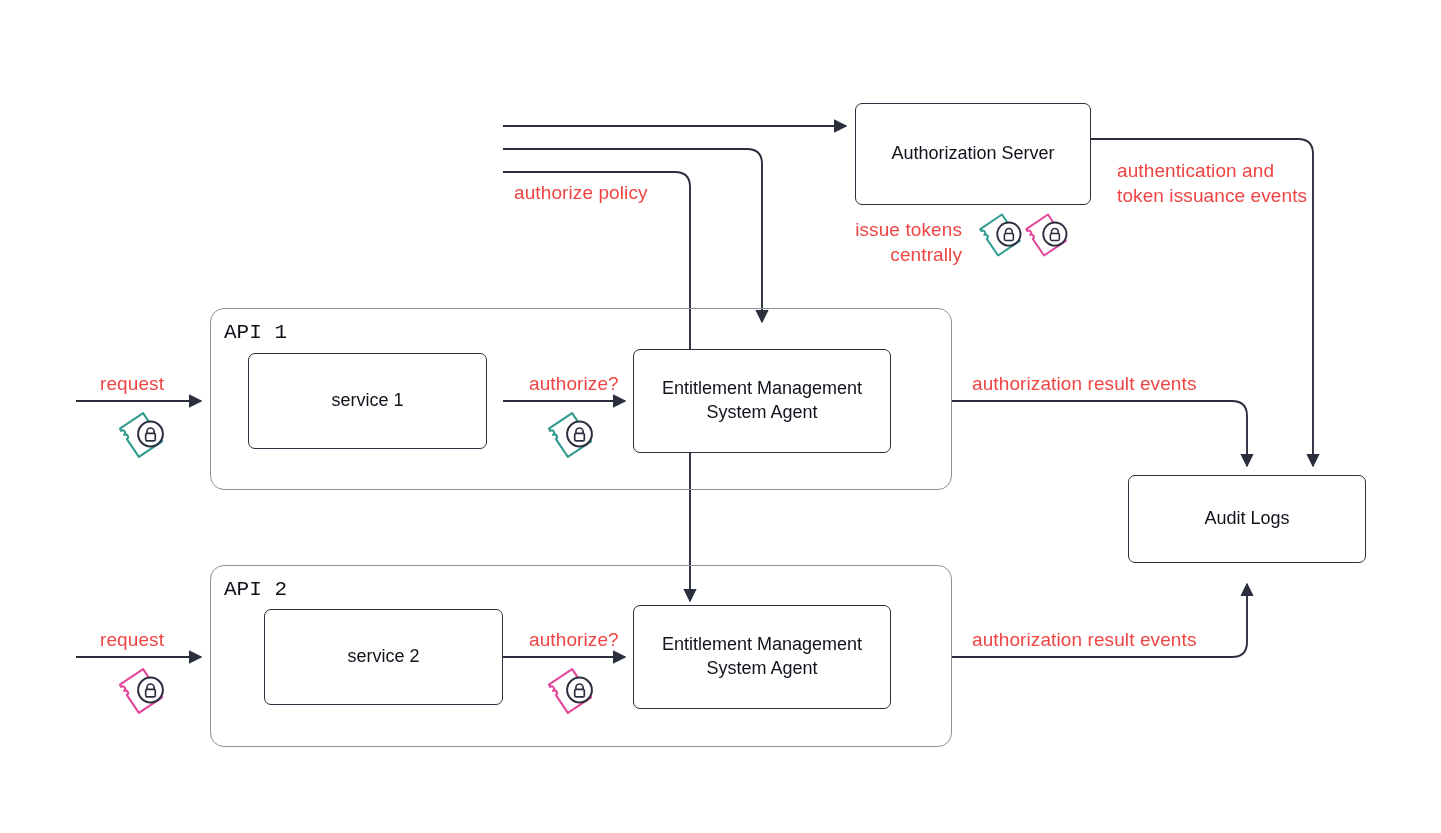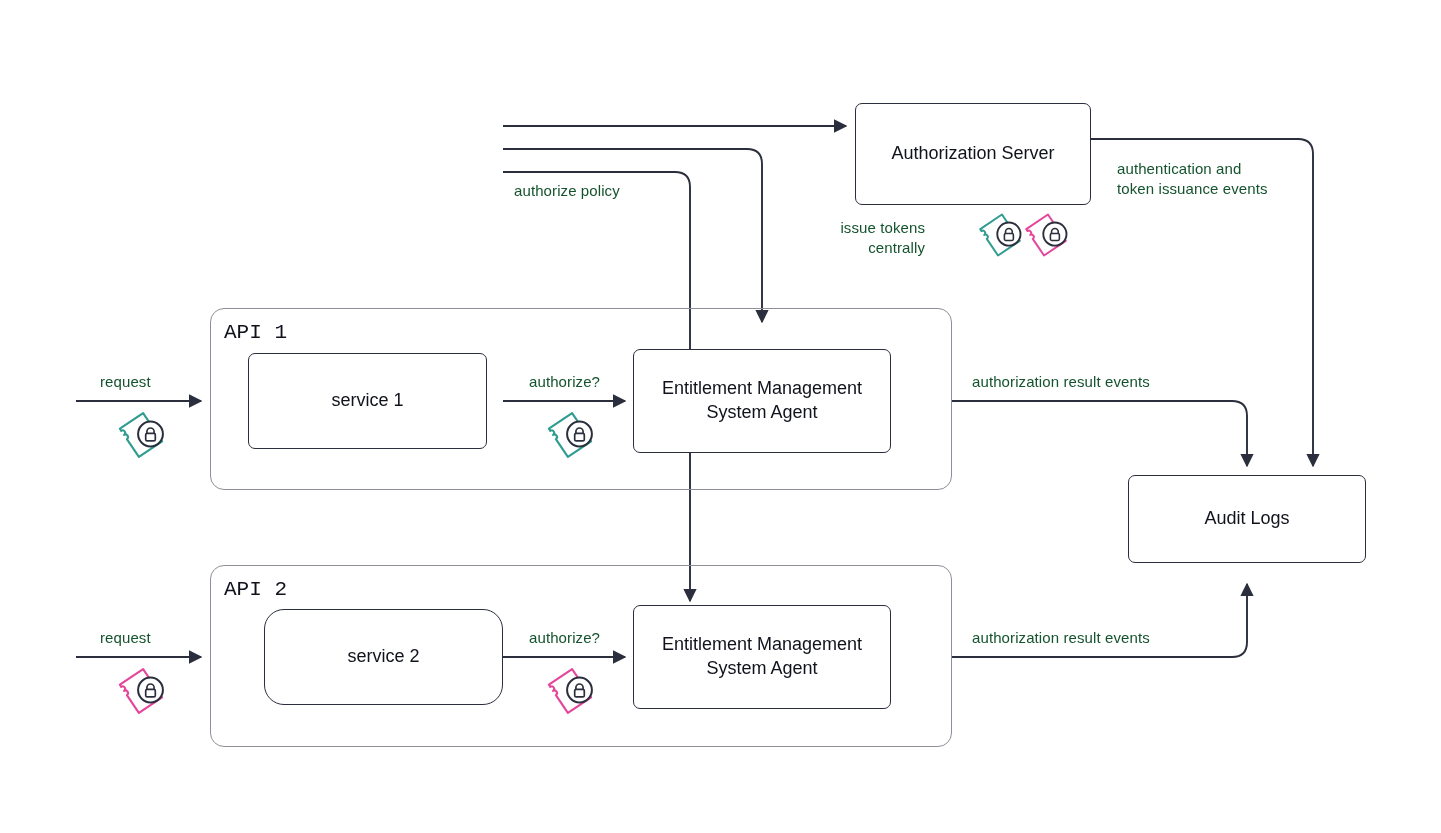--- a/index.html
+++ b/index.html
@@ -54,22 +54,22 @@
   }
   .group-title {
     position: absolute;
     font-size: 21px;
     color: #10131c;
     white-space: nowrap;
     font-family: Liberation Mono, monospace;
   }
   .edge-label {
     position: absolute;
-    font-size: 15px;
-    color: #14532d;
+    font-size: 19px;
+    color: #ef4444;
     line-height: 1.3;
     white-space: pre-line;
     letter-spacing: 0.1px;
   }
   .edge-label.right {
     text-align: right;
   }
   .token {
     position: absolute;
     width: 62px;
@@ -129,35 +129,35 @@
 
   <div class="node fs18" style="left:248px; top:353px; width:239px; height:96px;">
     <span class="node-label">service 1</span>
   </div>
 
   <div class="node fs18" style="left:633px; top:349px; width:258px; height:104px;">
     <span class="node-label">Entitlement Management
 System Agent</span>
   </div>
 
-  <div class="node fs18" style="left:264px; top:609px; width:239px; height:96px;border-radius:20px;">
+  <div class="node fs18" style="left:264px; top:609px; width:239px; height:96px;">
     <span class="node-label">service 2</span>
   </div>
 
   <div class="node fs18" style="left:633px; top:605px; width:258px; height:104px;">
     <span class="node-label">Entitlement Management
 System Agent</span>
   </div>
 
   <div class="edge-label" style="left:514px; top:181px;">authorize policy</div>
 
   <div class="edge-label" style="left:1117px; top:159px;">authentication and
 token issuance events</div>
 
-  <div class="edge-label right" style="left:810px; top:218px; width:115px;text-align:right;">issue tokens
+  <div class="edge-label right" style="left:847px; top:218px; width:115px;text-align:right;">issue tokens
 centrally</div>
 
   <div class="edge-label" style="left:100px; top:372px;">request</div>
 
   <div class="edge-label" style="left:100px; top:628px;">request</div>
 
   <div class="edge-label" style="left:529px; top:372px;">authorize?</div>
 
   <div class="edge-label" style="left:529px; top:628px;">authorize?</div>
 

